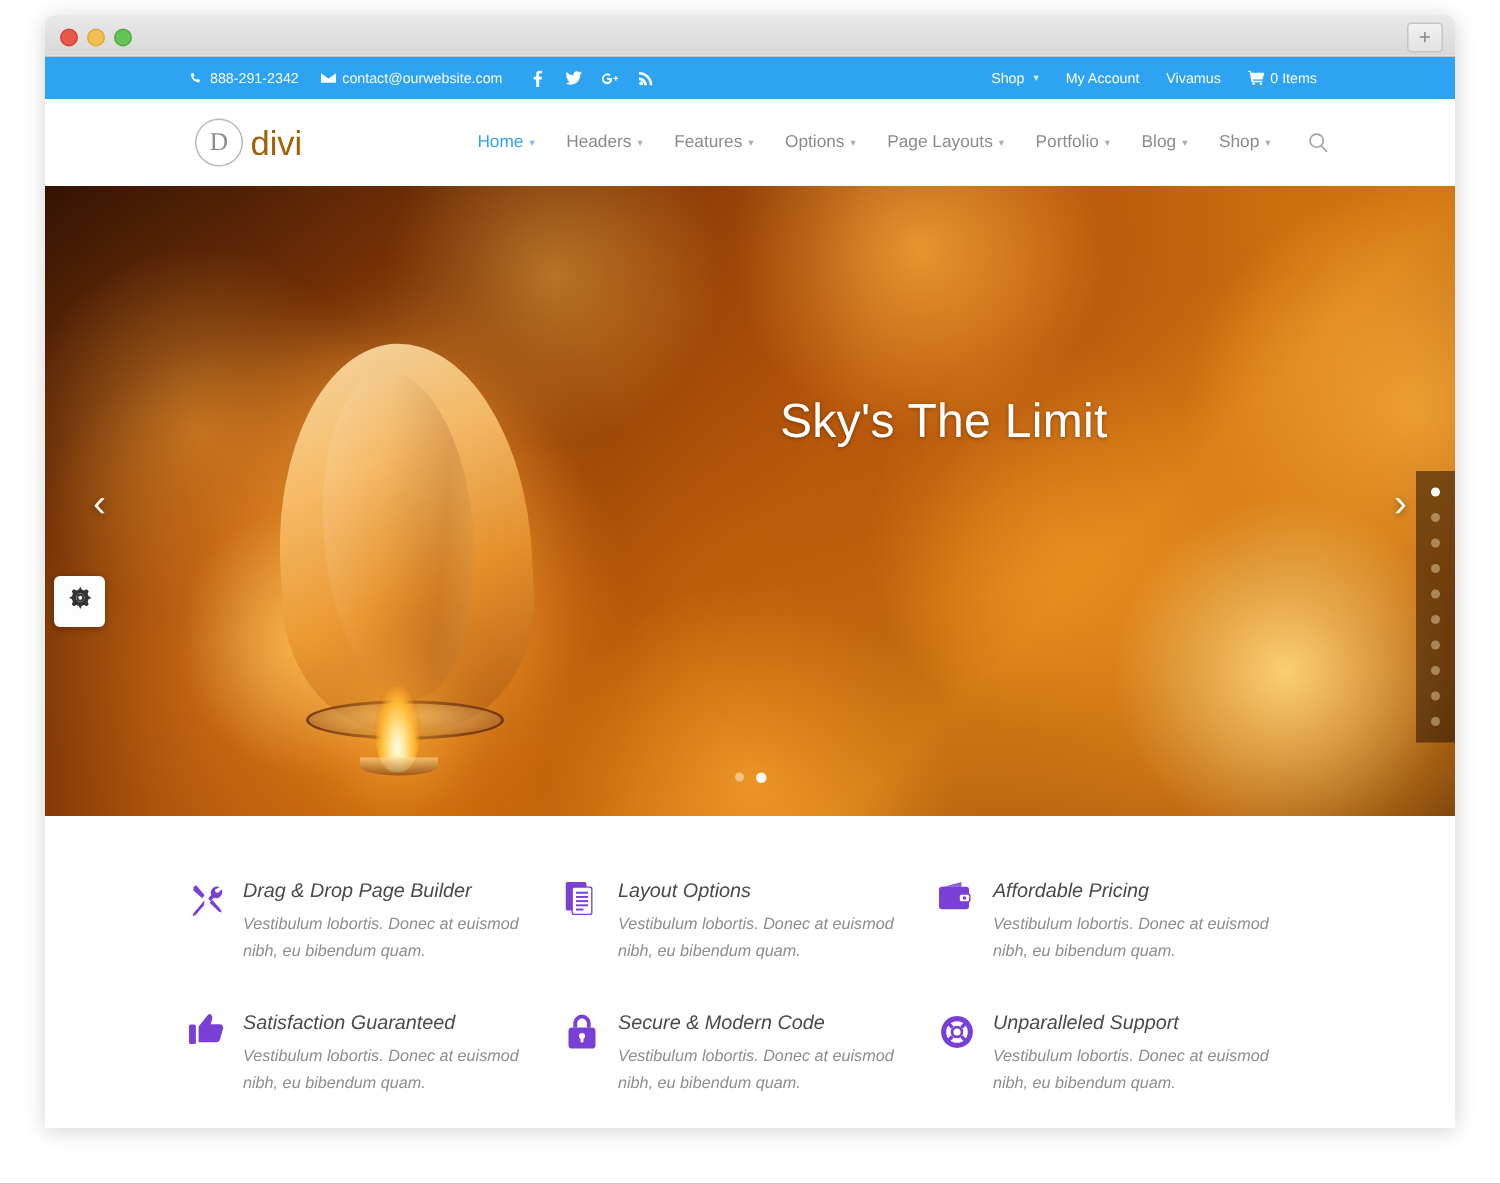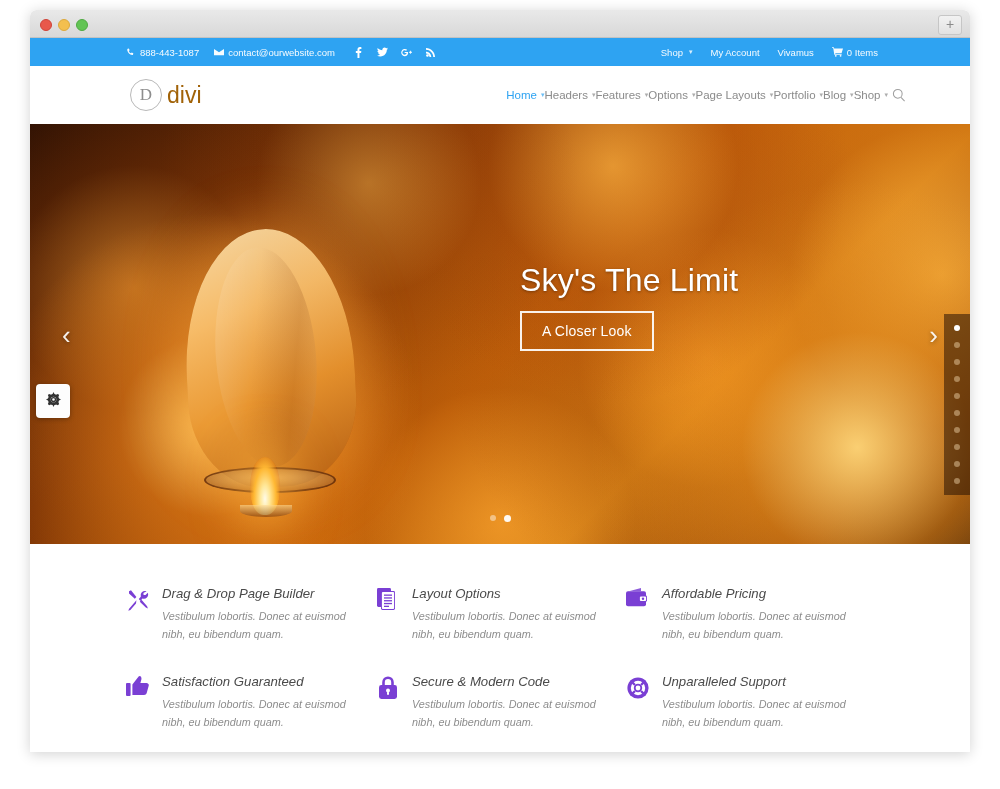--- a/index.html
+++ b/index.html
@@ -148,23 +148,24 @@
     letter-spacing: 0;
   }
   .logo-text {
     font-size: 23px;
     color: #a16207;
     letter-spacing: 0px;
     font-weight: 400;
   }
   .mainnav {
     position: absolute;
-    right: 64px;
-    display: flex;
-    align-items: center;
+    right: 84px;
+    display: flex;
+    align-items: center;
+    gap: 21px;
     font-size: 11.5px;
     color: #8b8b8b;
   }
   .nav-item {
     display: flex;
     align-items: center;
     gap: 4px;
     white-space: nowrap;
   }
   .nav-item.active { color: #2ea3f2; }
@@ -413,21 +414,21 @@
   <div class="page">
 
     <div class="topbar">
       <div class="topbar-left">
         <span class="tb-item">
           <span class="social-ic">
             <svg width="9" height="9" viewBox="0 0 16 16" fill="currentColor">
                 <path d="M3 1.5 5 1l1.5 3L5 5.2c.6 2 2 3.4 4 4L10 8l3 1.5-.5 2c-.2.7-.9 1-1.6.9C6.6 11.7 3.3 8.4 2.2 3.9 2 3.2 2.3 2.5 3 1.5z"></path>
               </svg>
           </span>
-          <span>888-443-1087</span>
+          <span>888-291-2342</span>
         </span>
         <span class="tb-item">
           <span class="social-ic">
             <svg width="10" height="8" viewBox="0 0 16 12" fill="currentColor">
                 <path d="M0 0h16v12H0z" opacity=".0"></path>
                 <path d="M0 1h16v10H0z" fill="none"></path>
                 <path d="M0 1l8 5.5L16 1v10H0z"></path>
               </svg>
           </span>
           <span>contact@ourwebsite.com</span>
@@ -534,21 +535,20 @@
       <div class="lantern">
         <div class="lantern-body"></div>
         <div class="lantern-crease"></div>
         <div class="lantern-rim"></div>
         <div class="lantern-flame"></div>
         <div class="lantern-base"></div>
       </div>
 
       <div class="hero-content">
         <h1 class="hero-title">Sky's The Limit</h1>
-        <a class="hero-btn">A Closer Look</a>
       </div>
 
       <div class="hero-arrow left">‹</div>
       <div class="hero-arrow right">›</div>
 
       <div class="hero-dots">
         <span class="d"></span>
         <span class="d active"></span>
       </div>
 

